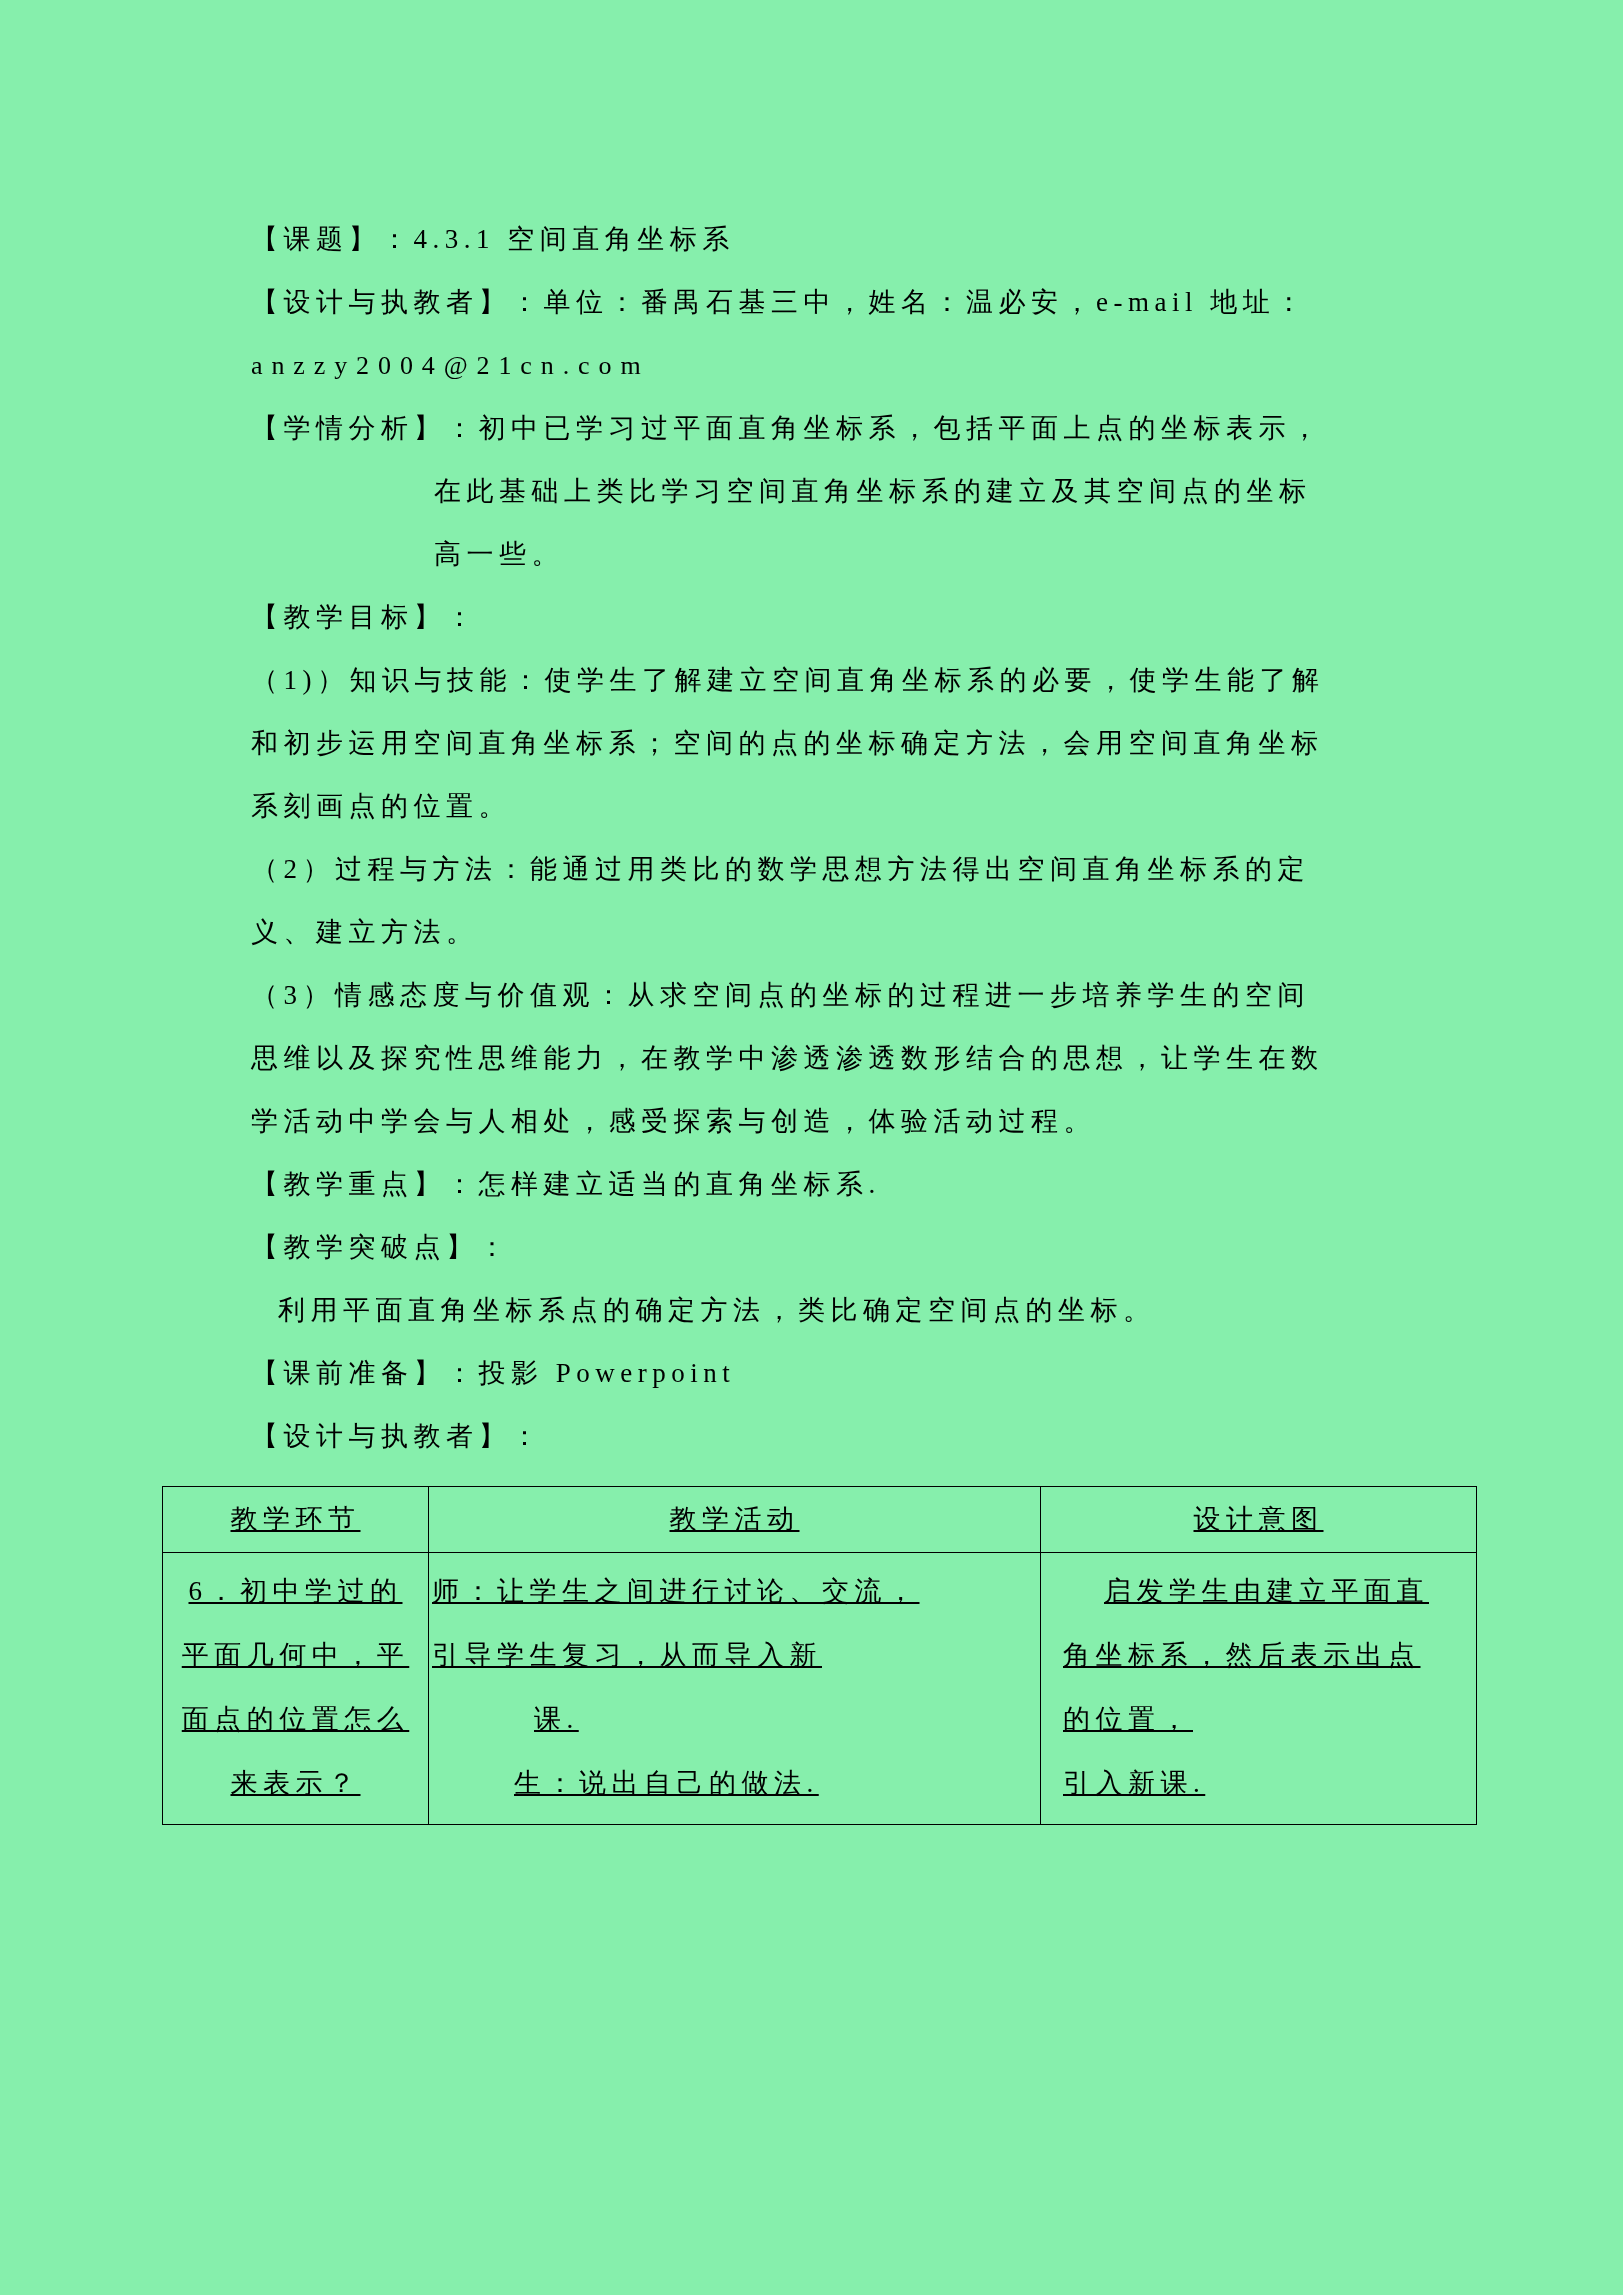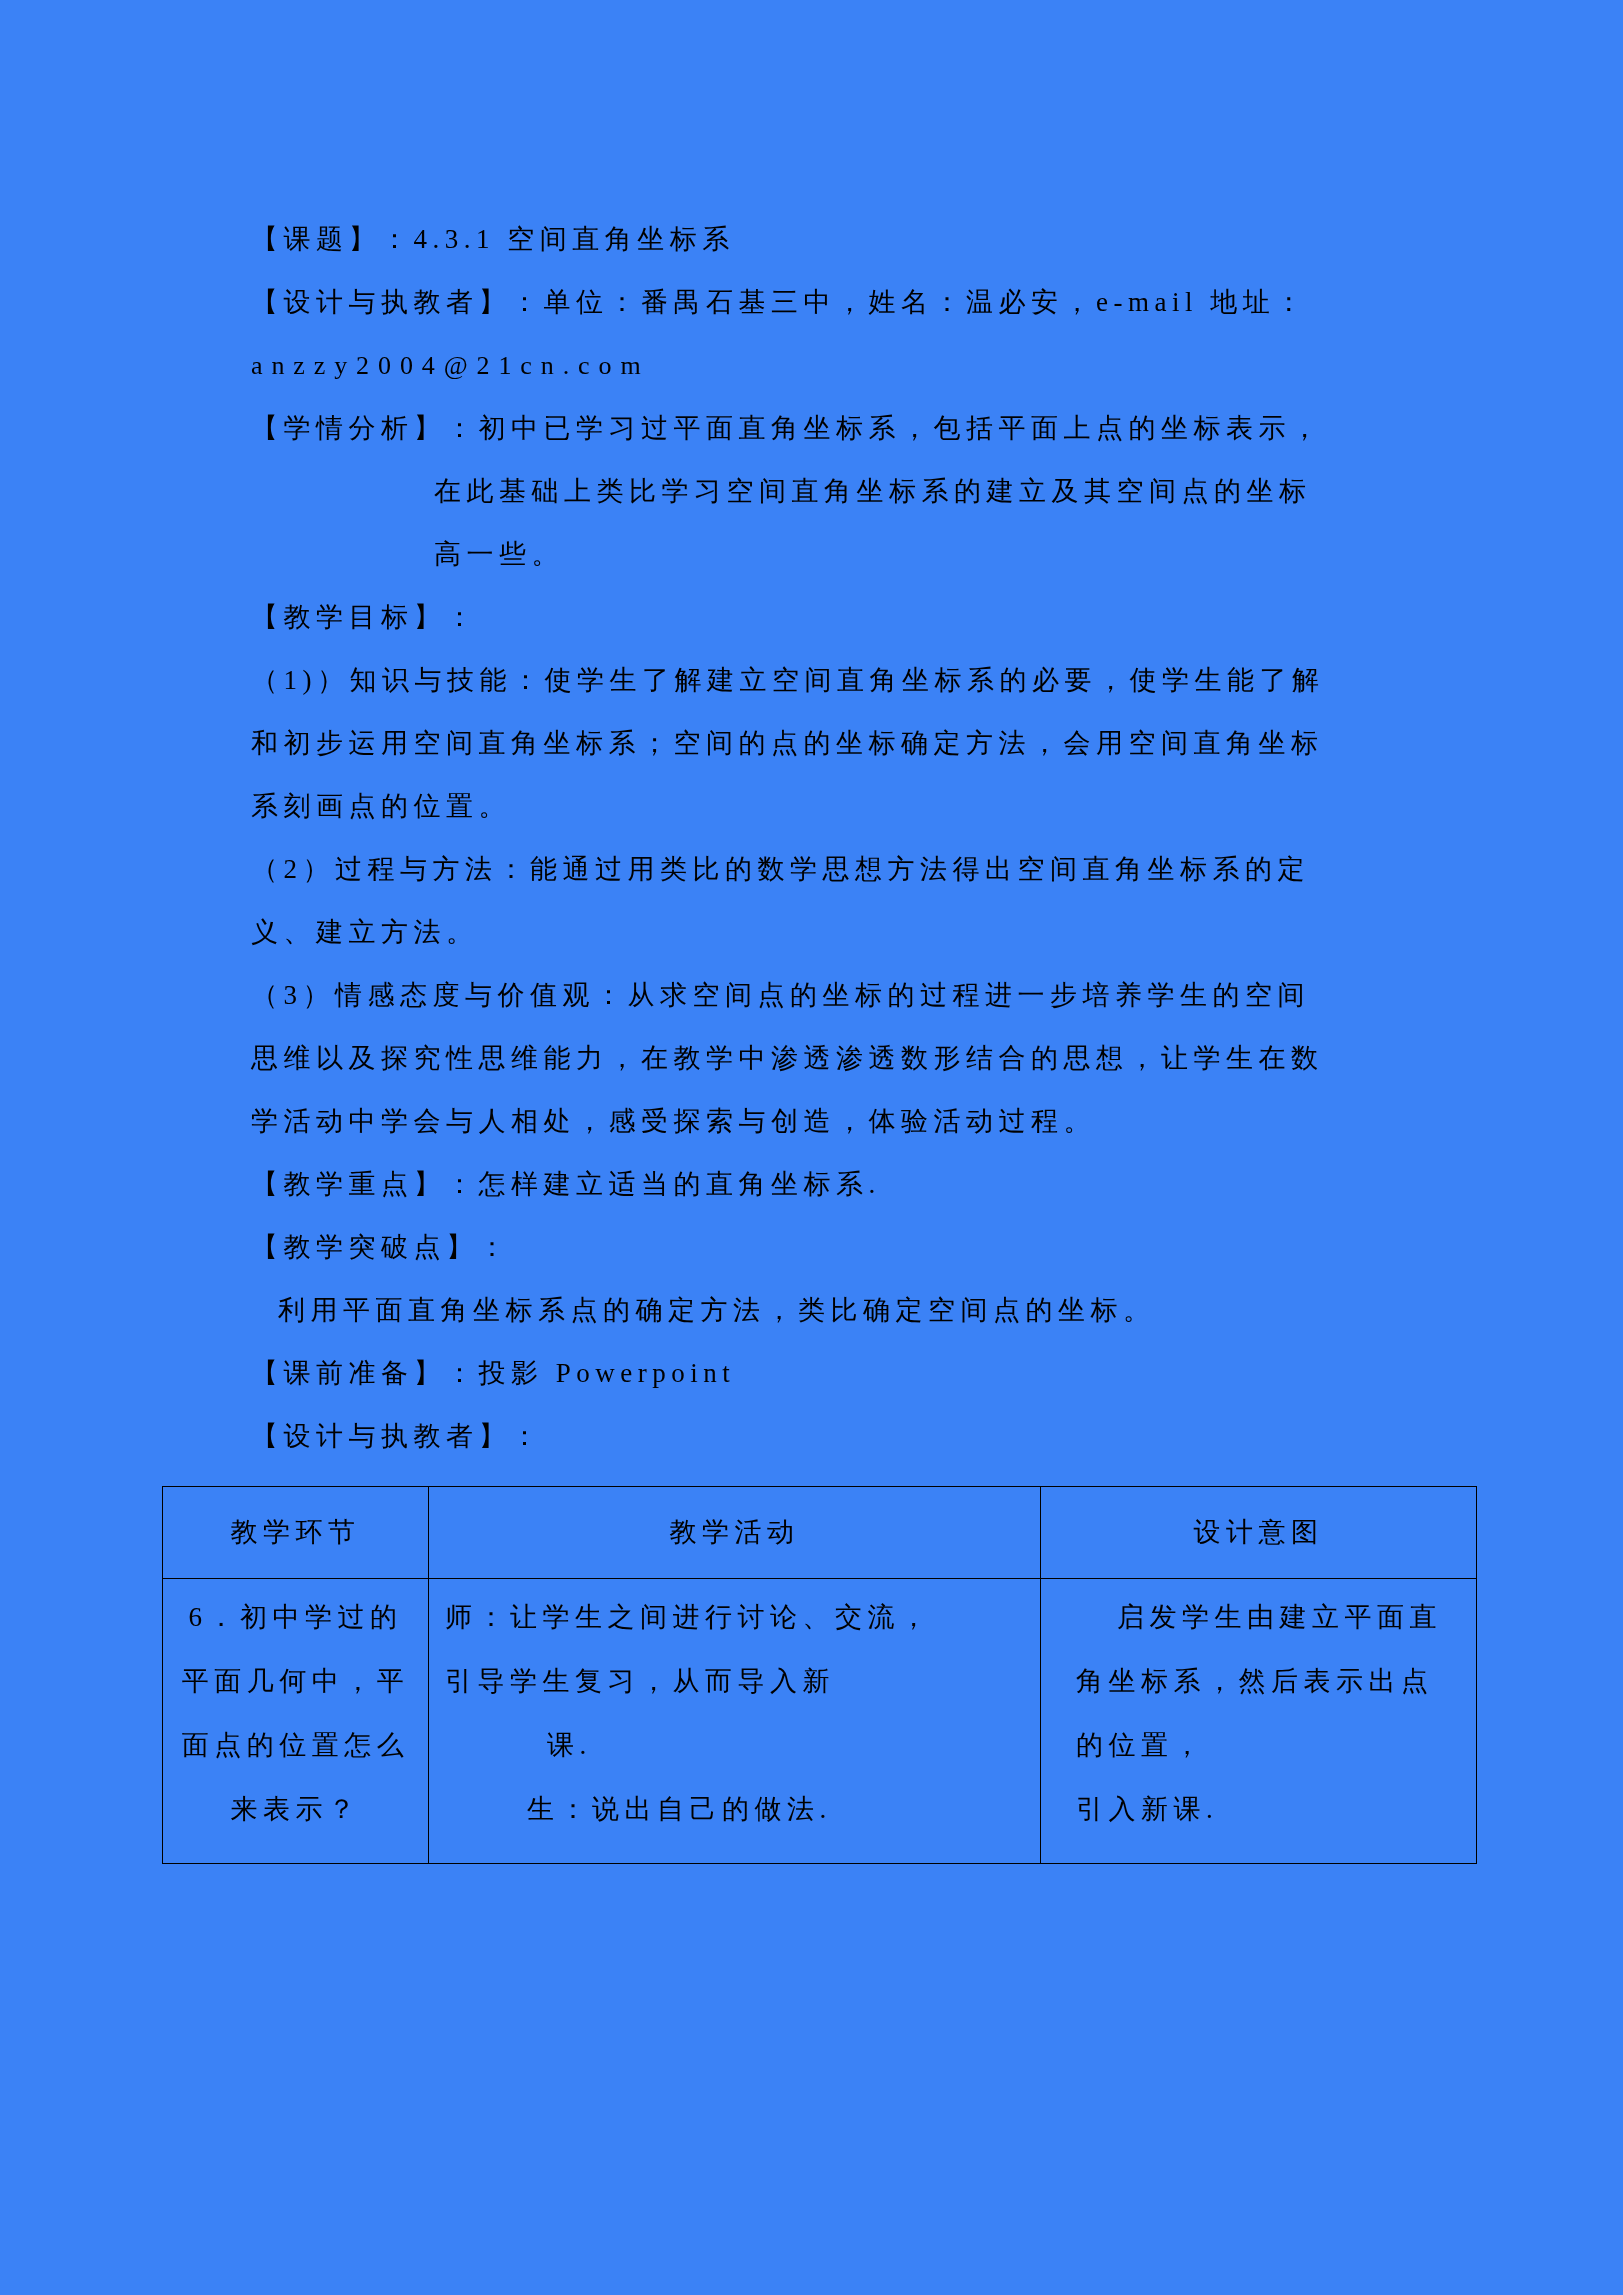--- a/index.html
+++ b/index.html
@@ -10,21 +10,21 @@
     width: 1623px;
     height: 2295px;
     background: #ffffff;
     color: #000000;
     font-family: "Liberation Serif", "DejaVu Serif", serif;
   }
   .page {
     position: relative;
     width: 1623px;
     height: 2295px;
-    background: #3b82f6;
+    background: #86efac;
     overflow: hidden;
   }
   .content {
     position: absolute;
     top: 208px;
     left: 251px;
     width: 1214px;
   }
   .doc-line {
     margin: 0;
@@ -47,21 +47,22 @@
     margin-top: 17.7px;
   }
   .lesson-table col.col1 { width: 266px; }
   .lesson-table col.col2 { width: 612px; }
   .lesson-table col.col3 { width: 436px; }
   .lesson-table th, .lesson-table td {
     border: 1.4px solid #000000;
     font-size: 27px;
     letter-spacing: 5.5px;
     vertical-align: top;
-    padding: 16px;
+    padding: 3px;
+    text-decoration: underline;
   }
   .lesson-table th {
     height: 59px;
     vertical-align: middle;
     text-align: center;
     font-weight: normal;
   }
   .lesson-table td { height: 262px; padding-top: 6.8px; }
   .t-line {
     margin: 0;

